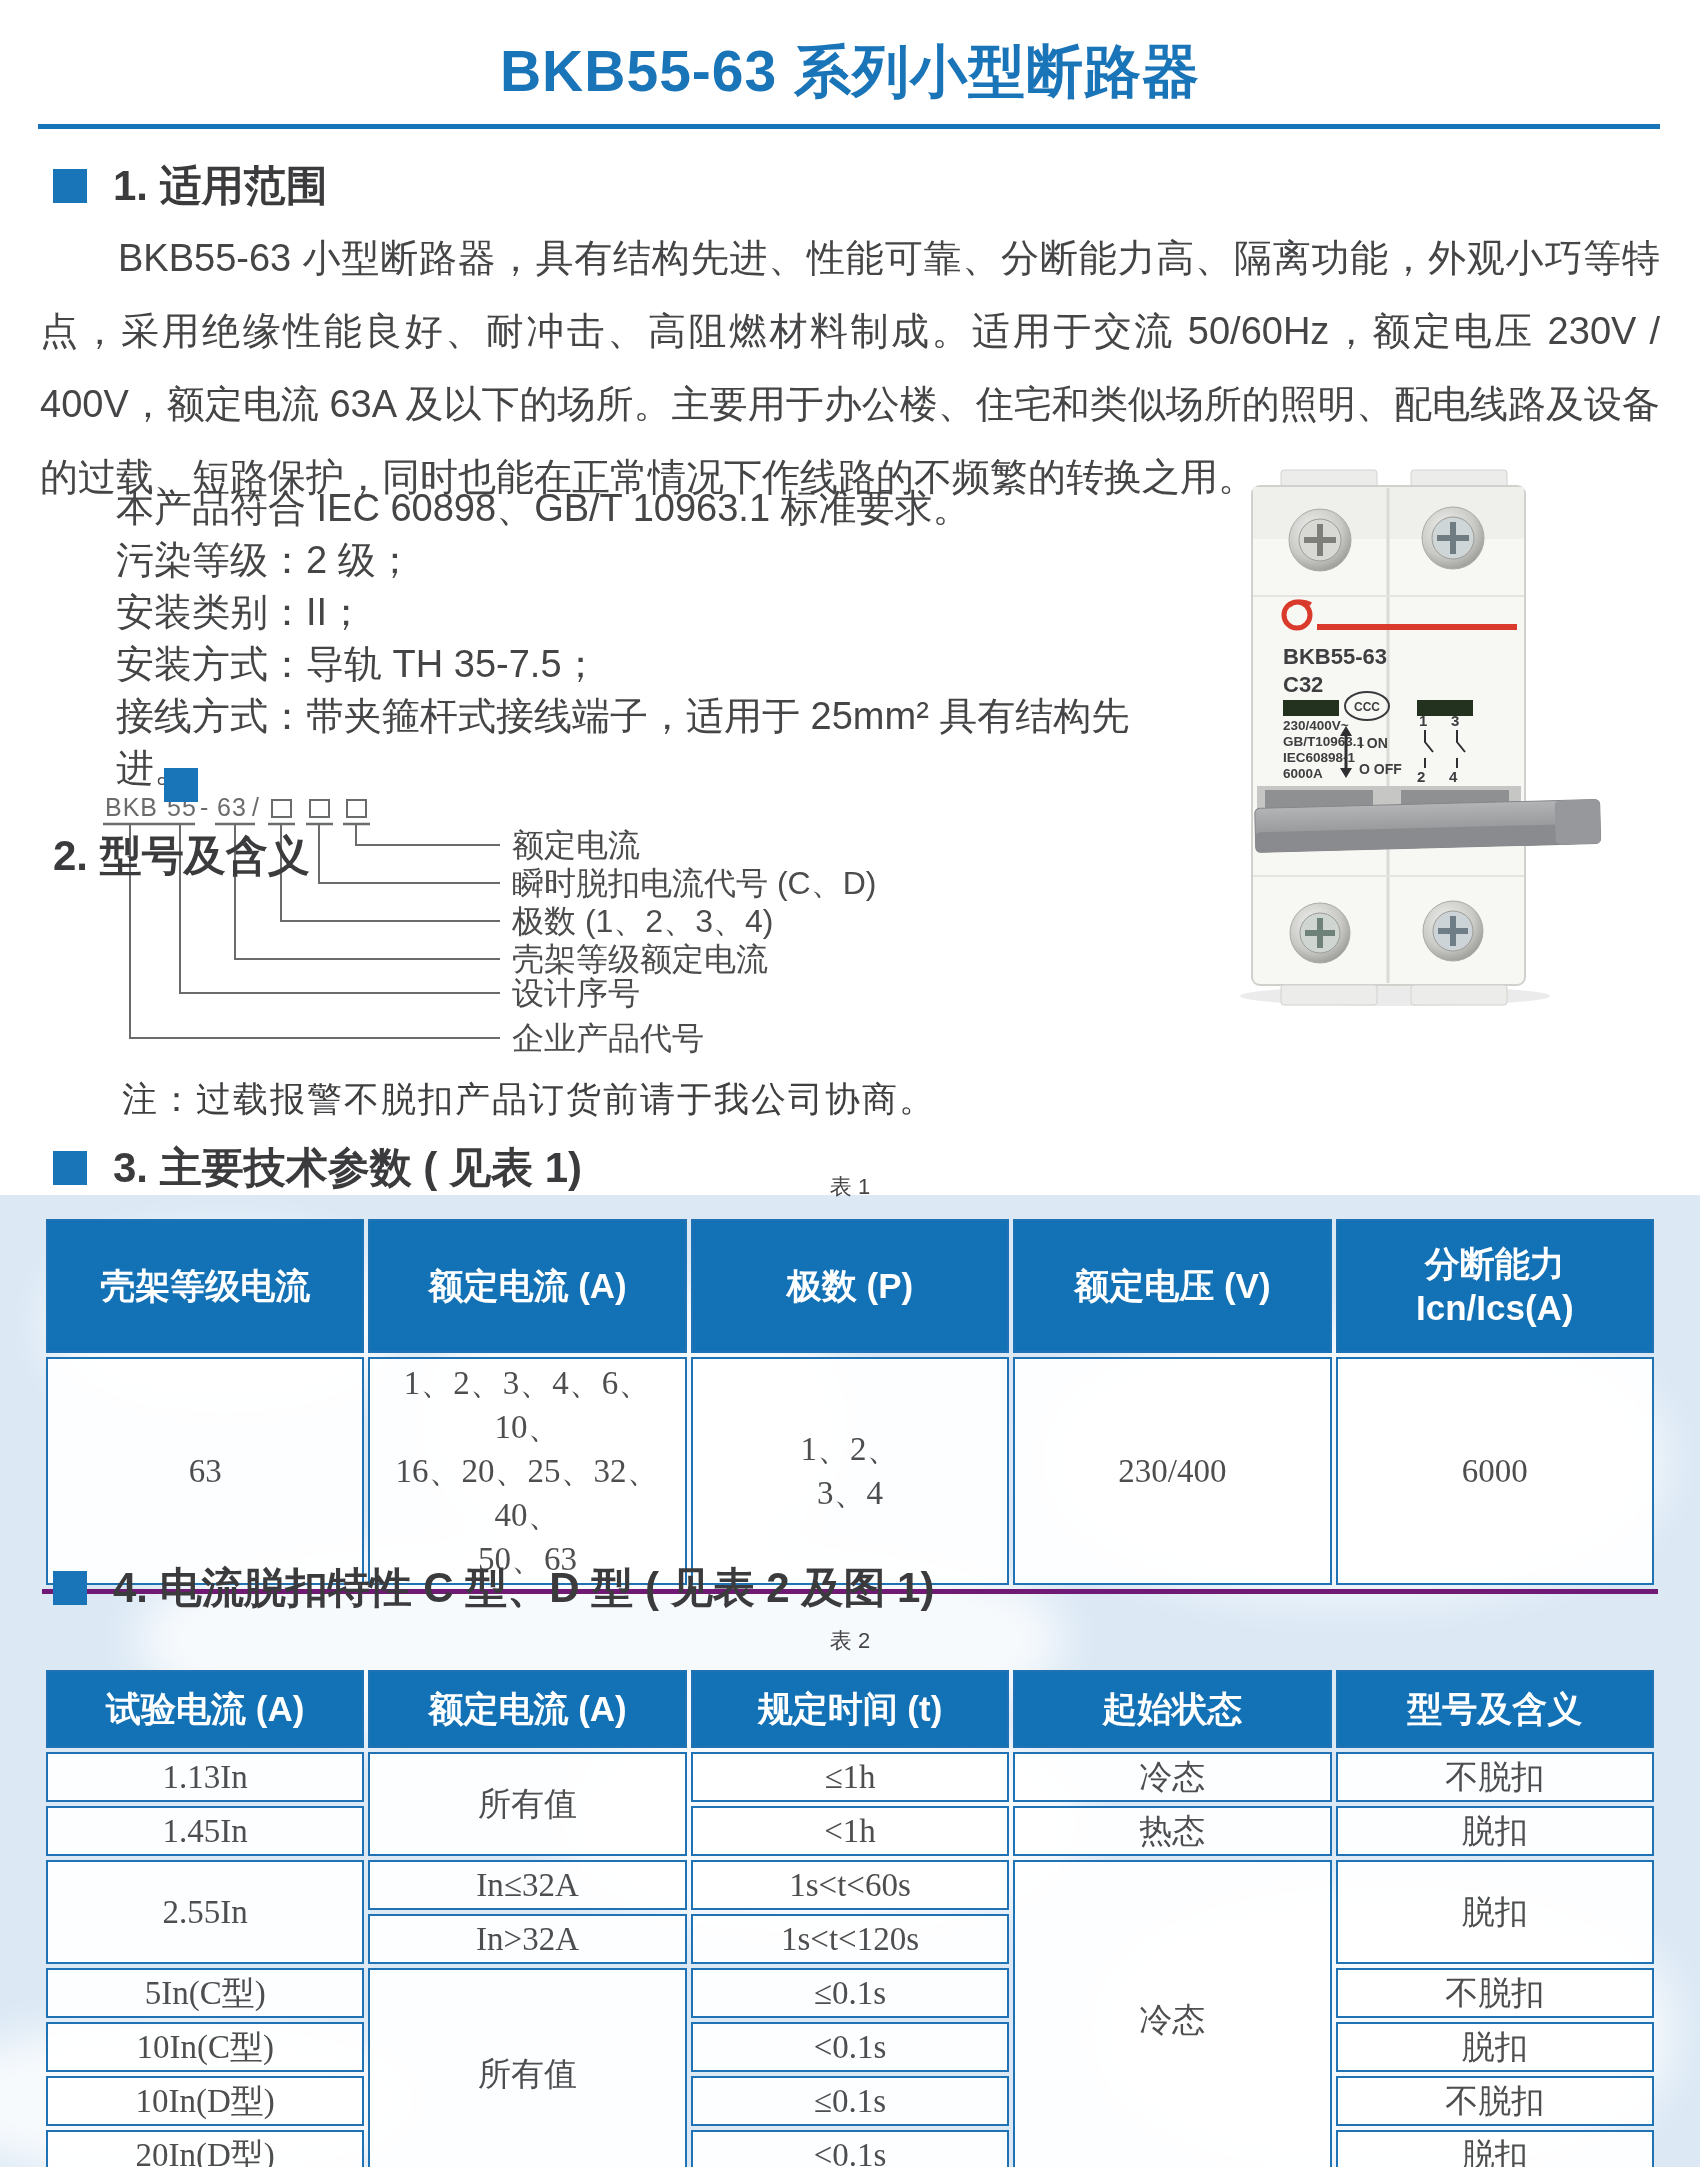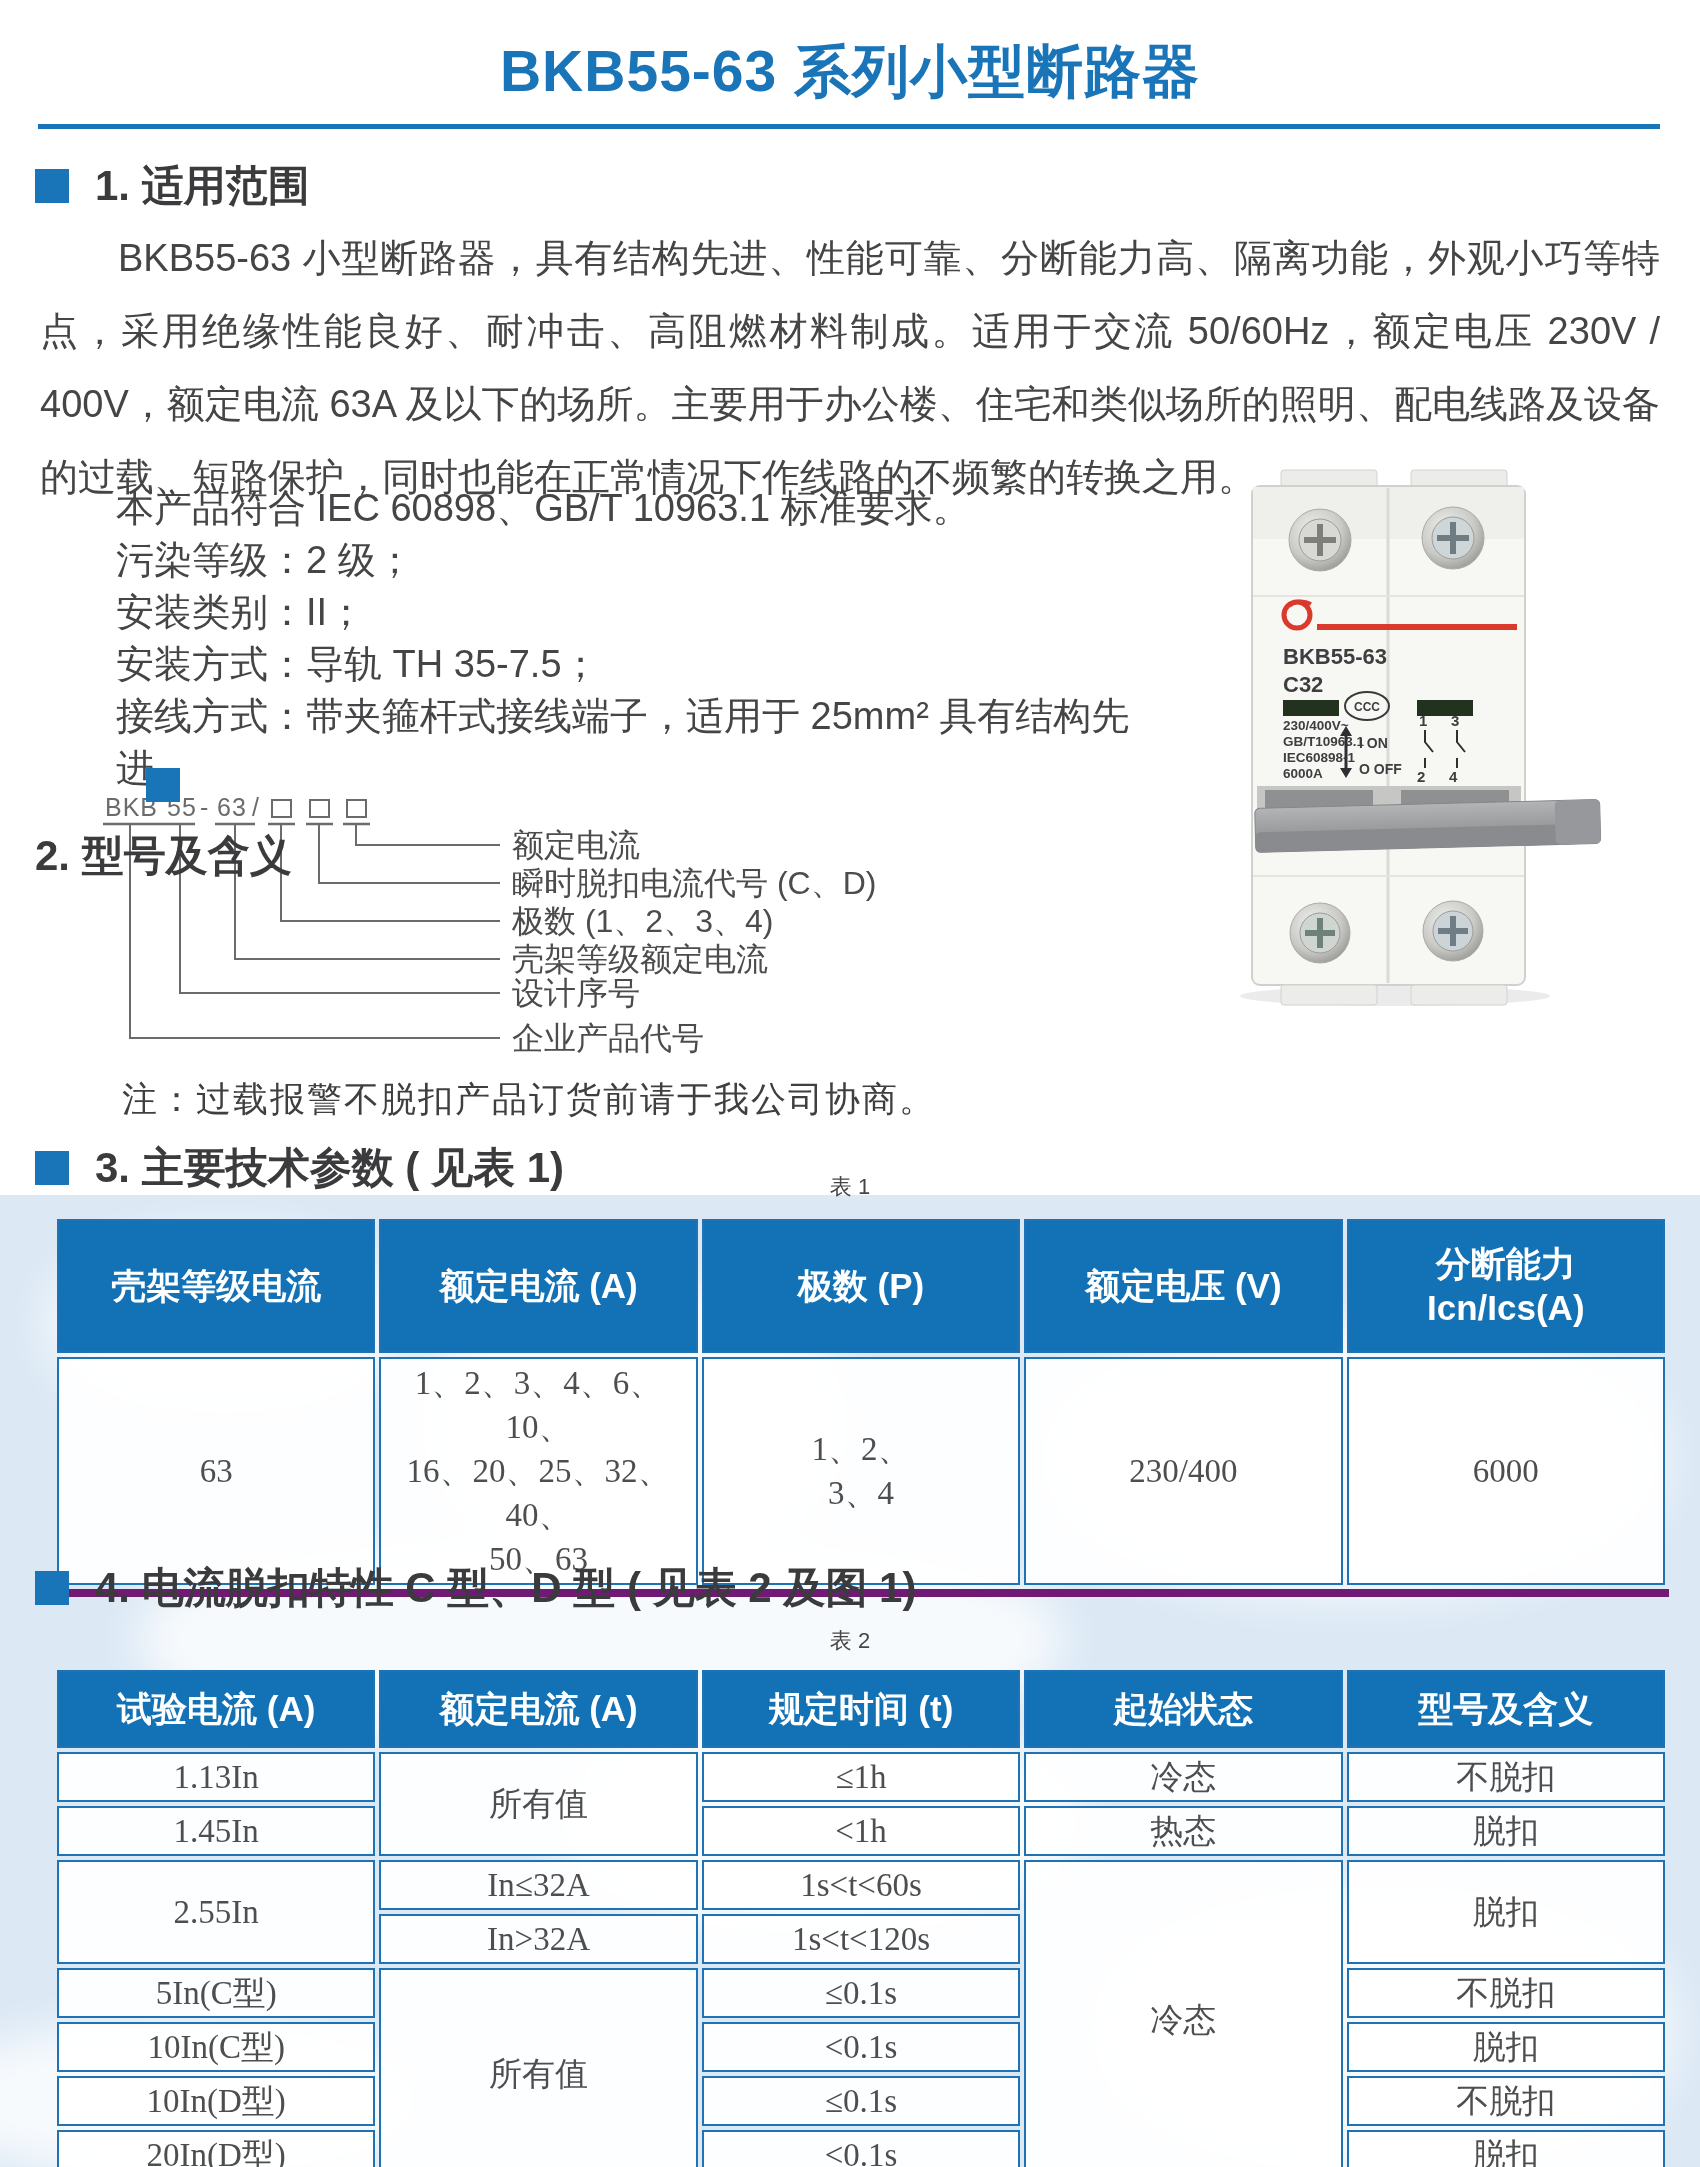--- a/index.html
+++ b/index.html
@@ -10,32 +10,32 @@
   }
   
   .panel{position:absolute;left:0;top:1195px;width:1700px;height:972px;background:#dce9f5;}
   .blob{position:absolute;background:rgba(255,255,255,.78);filter:blur(22px);border-radius:45%;}
   
   .title{position:absolute;left:0;top:34px;width:1700px;text-align:center;
          font-size:57px;font-weight:bold;color:#1a74b8;letter-spacing:1px;}
   .title-rule{position:absolute;left:38px;top:124px;width:1622px;height:5px;background:#1a74b8;}
   
   .section-heading{position:absolute;display:flex;align-items:center;gap:26px;
-         font-size:42px;font-weight:bold;color:#3b3b3d;white-space:nowrap;z-index:3;}
+         font-size:42px;font-weight:bold;color:#3b3b3d;white-space:nowrap;z-index:3;margin-left:18px;}
   .section-heading .sq{width:34px;height:34px;background:#1a74b8;flex:none;}
   
   .para{position:absolute;left:40px;top:222px;width:1620px;font-size:38px;line-height:73px;
         text-align:justify;text-indent:78px;color:#454547;}
   .specs{position:absolute;left:116px;top:482px;width:1060px;font-size:38px;line-height:52px;color:#454547;}
   .specs div{margin-bottom:0;}
   .note{position:absolute;left:122px;top:1076px;font-family:"Liberation Serif",serif;
         font-size:35px;color:#3f3f41;letter-spacing:2px;z-index:3;}
   .caption{position:absolute;left:0;width:1700px;text-align:center;font-size:22px;color:#454547;z-index:3;}
   
-  .table-wrap{position:absolute;left:53px;width:1616px;z-index:2;border-bottom:8px solid #701a75;}
+  .table-wrap{position:absolute;left:42px;width:1616px;z-index:2;border-bottom:5px solid #701a75;}
   table.data{border-collapse:separate;border-spacing:4px;table-layout:fixed;width:100%;}
   table.data th{border:2px solid #1f72b4;background:#1371b5;color:#fff;
         font-family:"Liberation Sans",sans-serif;font-size:35px;line-height:44px;font-weight:bold;
         white-space:pre-line;padding:6px 4px;}
   table.data td{border:2px solid #1f72b4;background:rgba(255,255,255,.93);
         font-family:"Liberation Serif",serif;font-size:33px;line-height:44px;color:#4e4e50;
         text-align:center;vertical-align:middle;white-space:pre-line;padding:2px 14px;}
   #table1{top:1215px;}
   #table1 th{height:118px;}
   #table1 td{height:180px;margin-left:11px;}

